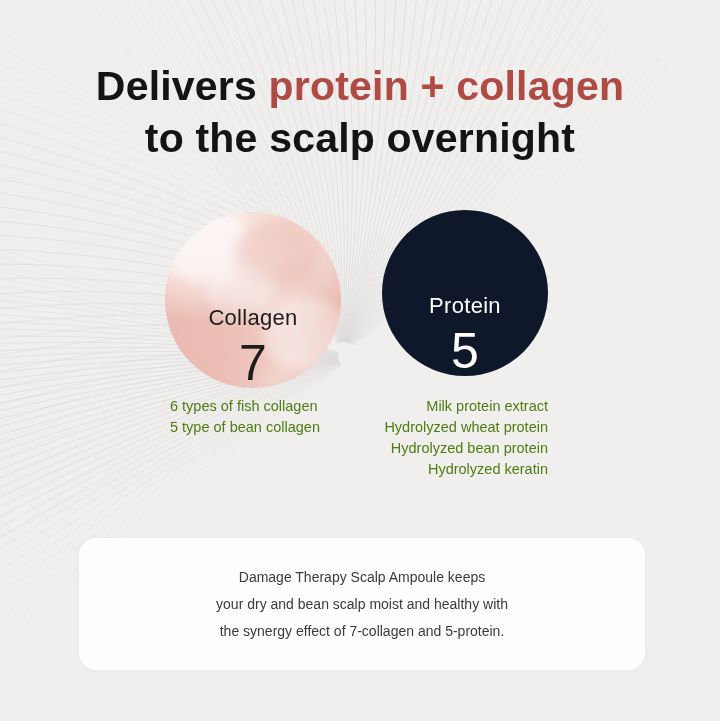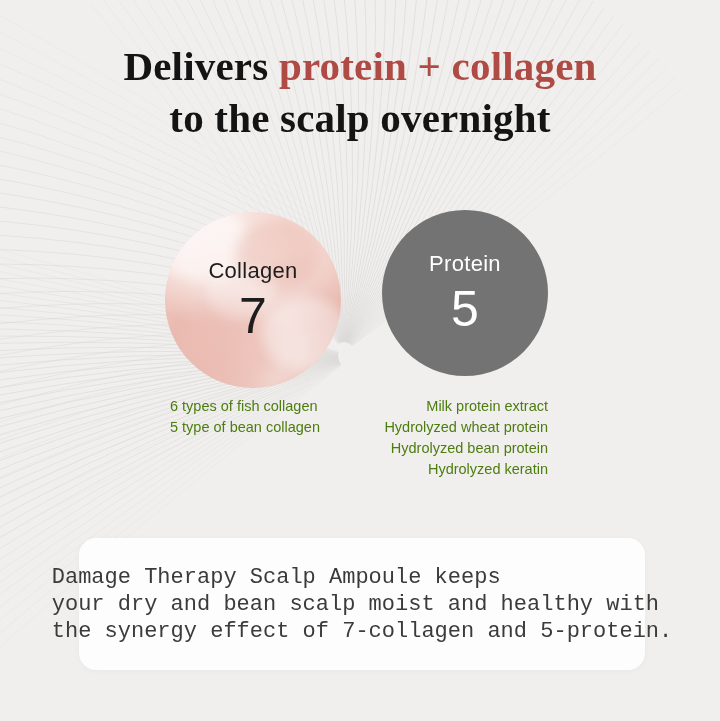--- a/index.html
+++ b/index.html
@@ -22,23 +22,23 @@
   .fan-layer {
     position:absolute; inset:0;
     pointer-events:none;
   }
   .fan-layer svg { display:block; width:720px; height:721px; }
 
   
   .headline {
     position:absolute;
     left:0; right:0;
-    top:40px;
+    top:60px;
     text-align:center;
-    font-family:Liberation Serif, serif;
+    font-family:Liberation Sans, sans-serif;
     font-size:41px;
     line-height:52px;
     letter-spacing:0.2px;
     color:#141414;
     z-index:6;
   }
   .headline .accent { color:#af4b44; }
   .headline .line2 { display:block; }
 
   
@@ -48,21 +48,21 @@
     width:720px; height:176px;
     z-index:5;
   }
 
   .circle {
     position:absolute;
     border-radius:50%;
     display:flex;
     flex-direction:column;
     align-items:center;
-    justify-content:center;
+    justify-content:flex-end;
     overflow:hidden;
   }
 
   .circle-collagen {
     left:165px; top:2px;
     width:176px; height:176px;
     background:
       radial-gradient(circle at 28% 22%, rgba(255,255,255,.55) 0 16%, rgba(255,255,255,0) 42%),
       radial-gradient(circle at 74% 30%, rgba(255,255,255,.32) 0 13%, rgba(255,255,255,0) 36%),
       radial-gradient(circle at 22% 70%, rgba(226,170,160,.45) 0 18%, rgba(226,170,160,0) 46%),
@@ -72,21 +72,21 @@
   }
   .blob {
     position:absolute;
     border-radius:50%;
     filter:blur(6px);
     pointer-events:none;
   }
   .circle-protein {
     left:382px; top:0px;
     width:166px; height:166px;
-    background:#737373;
+    background:#0f172a;
   }
 
   .circle-title {
     font-size:22px;
     font-weight:400;
     letter-spacing:.3px;
     line-height:1;
     position:relative; z-index:3;
   }
   .circle-num {
@@ -126,25 +126,24 @@
     width:566px; height:132px;
     background:#fdfdfd;
     border-radius:17px;
     box-shadow:0 1px 6px rgba(0,0,0,.035);
     display:flex;
     align-items:center;
     justify-content:center;
     z-index:7;
   }
   .card-text {
-    text-align:left;
-    font-size:22px;
+    text-align:center;
+    font-size:14px;
     line-height:27px;
     color:#3b3b3b;
-    font-family:Liberation Mono, monospace;
   }
   .card-text div { white-space:nowrap; }
 </style>
 </head>
 <body>
 
 <div id="page">
 
   <div class="fan-layer">
     <svg viewBox="0 0 720 721" xmlns="http://www.w3.org/2000/svg" aria-hidden="true">

